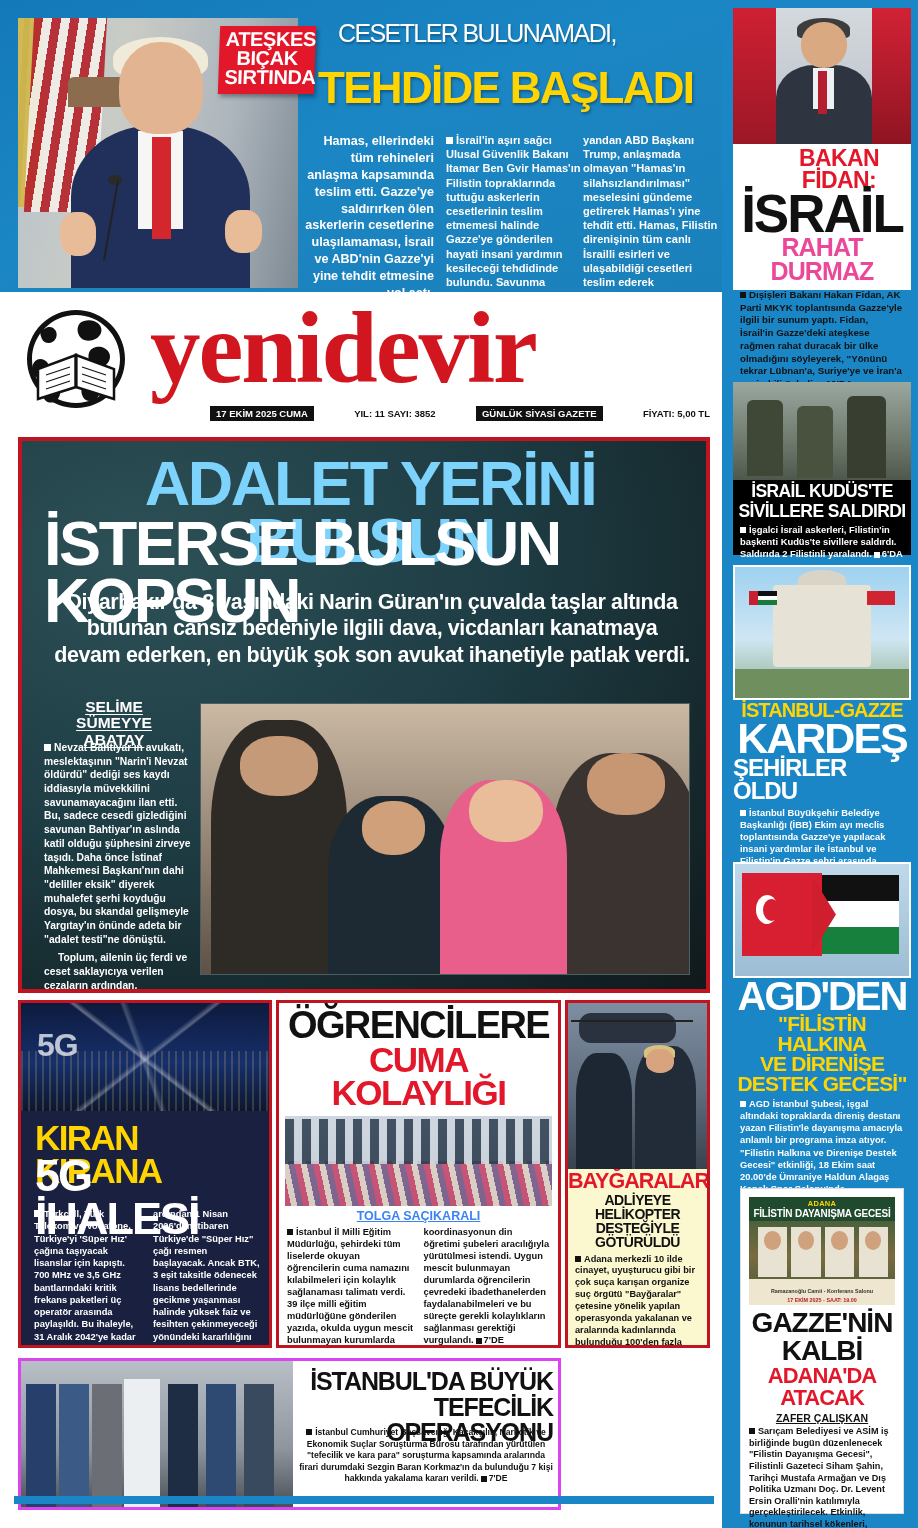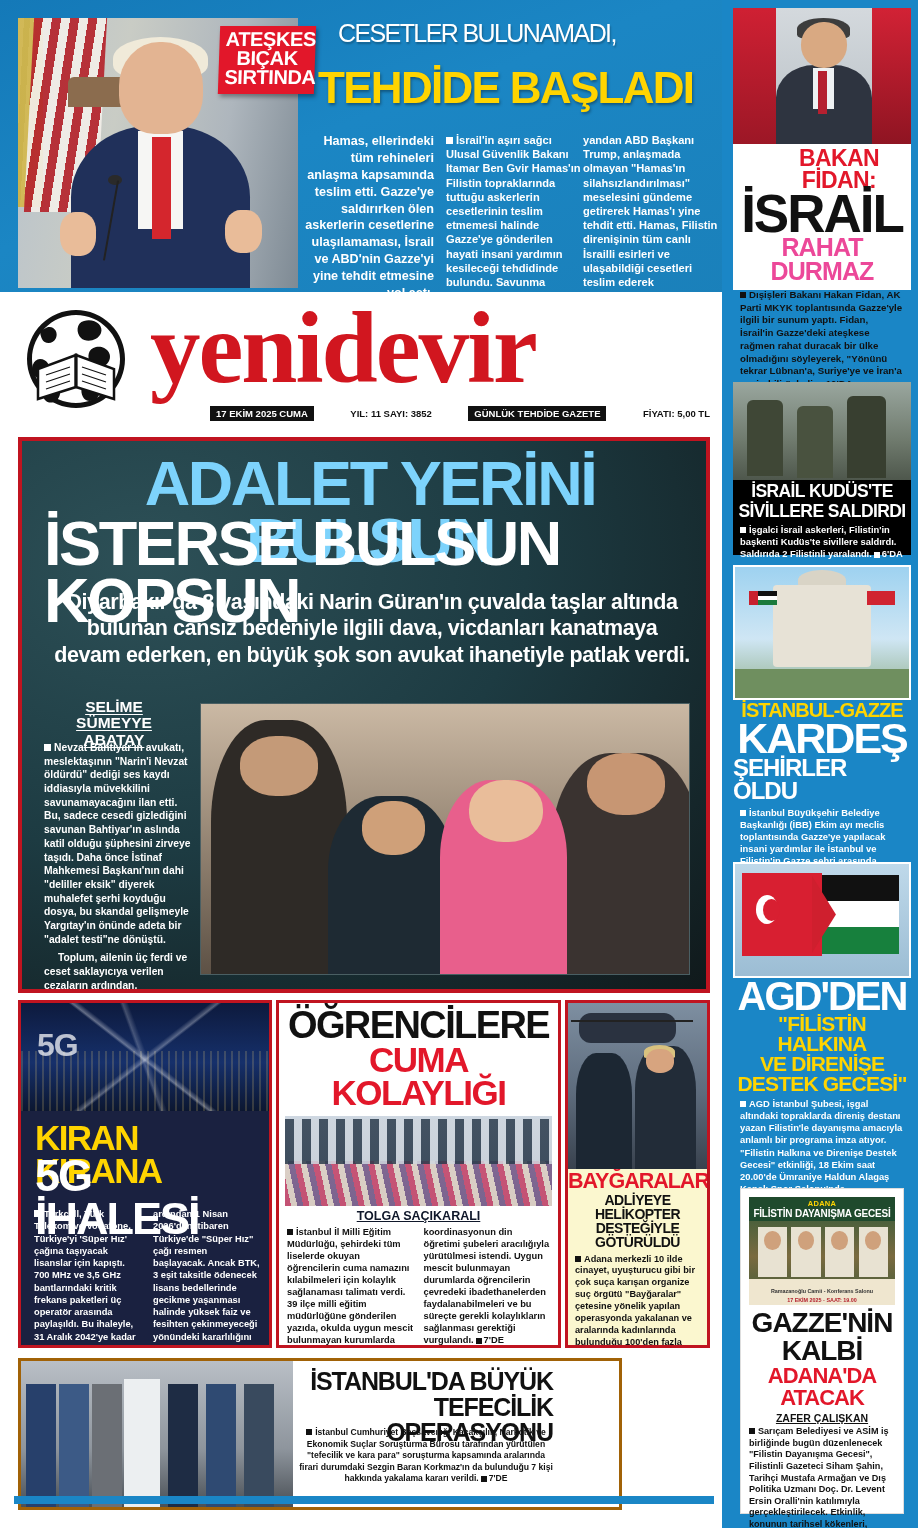--- a/index.html
+++ b/index.html
@@ -214,42 +214,42 @@
   .boxogr { position:absolute; left:276px; top:1000px; width:285px; height:348px;
      background:#fff; border:3px solid #c01420; overflow:hidden;}
   .ogr-h1 { font-size:38px; line-height:0.95; font-weight:900; color:#111; text-align:center; letter-spacing:-1.6px; padding-top:4px;}
   .ogr-h2 { font-size:35px; line-height:0.95; font-weight:900; color:#e2172a; text-align:center; letter-spacing:-1.5px;}
   .ogr-photo { position:relative; margin:6px 6px 0 6px; height:90px; overflow:hidden;}
   .op-bg{position:absolute;inset:0;background:linear-gradient(180deg,#cfd8e2 0%,#b6c2cf 40%,#8d98a6 100%);}
   .op-mats{position:absolute;left:0;bottom:0;width:100%;height:50%;
      background:repeating-linear-gradient(78deg,#c94a6e 0 6px,#e0d2c6 6px 12px,#7a5e8c 12px 18px);opacity:.9;}
   .op-row{position:absolute;left:0;top:4%;width:100%;height:50%;
      background:repeating-linear-gradient(90deg,#2b3b4c 0 9px,#cfd6de 9px 17px);opacity:.85;}
-  .ogr-by { font-size:12.5px; font-weight:900; text-align:center; color:#0f172a; text-decoration:underline; margin-top:3px;}
+  .ogr-by { font-size:12.5px; font-weight:900; text-align:center; color:#3b82f6; text-decoration:underline; margin-top:3px;}
   .ogr-cols { display:flex; gap:10px; padding:3px 8px 0 8px;}
   .ogr-cols div { width:127px; font-size:9.3px; line-height:1.3; font-weight:600; color:#111;}
 
   
   .boxbay { position:absolute; left:565px; top:1000px; width:145px; height:348px;
      background:#fbf7cf; border:3px solid #c01420; overflow:hidden;}
   .bay-photo { position:relative; height:166px; overflow:hidden;}
   .bp-bg{position:absolute;inset:0;background:linear-gradient(180deg,#7e8fa1 0%,#5d6b7c 55%,#39424e 100%);}
   .bp-heli{position:absolute;left:8%;top:6%;width:70%;height:18%;background:#2a3240;border-radius:12px;}
   .bp-rotor{position:absolute;left:2%;top:10%;width:88%;height:2px;background:#222;}
   .bp-cop1{position:absolute;left:6%;top:30%;width:40%;height:70%;background:#1c2733;border-radius:36% 36% 0 0;}
   .bp-cop2{position:absolute;left:48%;top:26%;width:44%;height:74%;background:#222c38;border-radius:36% 36% 0 0;}
   .bp-face{position:absolute;left:56%;top:28%;width:20%;height:14%;background:#d7a47f;border-radius:46%;}
   .bp-hair{position:absolute;left:55%;top:25%;width:22%;height:8%;background:#d9c27f;border-radius:50% 50% 10% 10%;}
   .bay-h1 { font-size:21.5px; line-height:1; font-weight:900; color:#e2172a; text-align:center; letter-spacing:-1px; padding-top:2px;}
   .bay-h2 { font-size:14px; line-height:1; font-weight:900; color:#111; text-align:center; letter-spacing:-0.5px;}
   .bay-body { font-size:9.2px; line-height:1.3; font-weight:600; color:#111; padding:5px 7px 0 7px;}
 
   
-  .boxtef { position:absolute; left:18px; top:1358px; width:604px; height:152px;
-     background:#fff; border:3px solid #a16207; overflow:hidden;}
+  .boxtef { position:absolute; left:18px; top:1358px; width:543px; height:152px;
+     background:#fff; border:3px solid #d946ef; overflow:hidden;}
   .tef-photo { position:absolute; left:0; top:0; width:272px; height:146px; overflow:hidden;}
   .tf-bg { position:absolute; inset:0; background:linear-gradient(180deg,#b9bfc6 0%,#8e959d 60%,#4a5056 100%);}
   .tf-leg { position:absolute; bottom:0; width:11%; height:84%; background:#27406b;}
   .tf-w { position:absolute; bottom:0; width:13%; height:88%; background:#eceff1;}
   .tef-h1 { position:absolute; left:280px; top:8px; width:252px; text-align:right;
      font-size:25px; line-height:1.02; font-weight:900; color:#111; letter-spacing:-1.1px;}
   .tef-body { position:absolute; left:276px; top:66px; width:258px; text-align:center;
      font-size:8.6px; line-height:1.34; font-weight:600; color:#111;}
 
   
@@ -408,21 +408,21 @@
         <path d="M54 48 L92 62 L92 92 L54 80 Z" fill="#fff" stroke="#111" stroke-width="2.5"></path>
         <path d="M54 48 L54 80" stroke="#111" stroke-width="3"></path>
         <path d="M24 68 L48 60 M24 75 L48 67 M24 82 L48 74" stroke="#111" stroke-width="1.2"></path>
         <path d="M84 68 L60 60 M84 75 L60 67 M84 82 L60 74" stroke="#111" stroke-width="1.2"></path>
       </svg>
     </div>
     <div class="logo">yenidevir</div>
     <div class="mast-strip">
       <span class="dark">17 EKİM 2025 CUMA</span>
       <span>YIL: 11   SAYI: 3852</span>
-      <span class="dark">GÜNLÜK TEHDİDE GAZETE</span>
+      <span class="dark">GÜNLÜK SİYASİ GAZETE</span>
       <span>FİYATI: 5,00 TL</span>
     </div>
   </div>
 
   <div class="mainbox">
     <div class="mb-grad"></div>
     <div class="mh1">ADALET YERİNİ BULSUN</div>
     <div class="mh2">İSTERSE BULSUN KOPSUN</div>
     <div class="mspot">Diyarbakır'da 8 yaşındaki Narin Güran'ın çuvalda taşlar altında bulunan cansız bedeniyle ilgili dava, vicdanları kanatmaya devam ederken, en büyük şok son avukat ihanetiyle patlak verdi.</div>
     <div class="byline">

